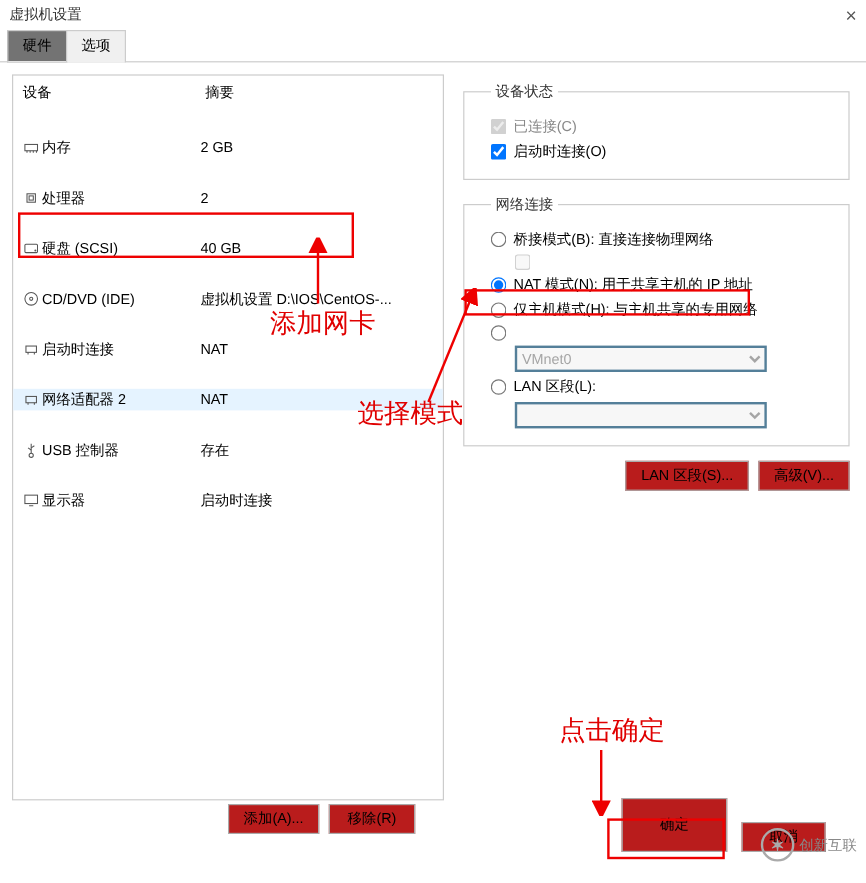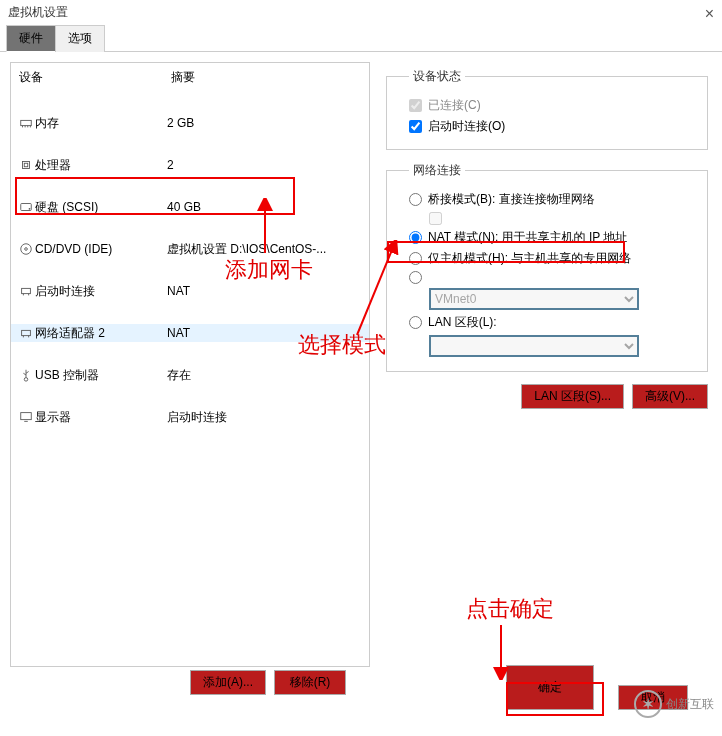--- a/index.html
+++ b/index.html
@@ -25,21 +25,21 @@
 fieldset { border: 1px solid #ccc; margin-bottom: 12px; padding: 8px 10px 10px 22px; }
 fieldset legend { padding: 0 4px; color: #333; }
 .opt { display: flex; align-items: center; gap: 4px; margin: 4px 0; }
 .opt.nested { margin-left: 20px; }
 .opt input[type=checkbox], .opt input[type=radio] { margin-right: 2px; }
 .disabled { color: #888; }
 select { width: 210px; height: 22px; background: #f4f4f4; border: 2px solid #0c4a6e; }
 .btnrow { display: flex; justify-content: flex-end; gap: 8px; margin-top: 6px; }
 button { padding: 3px 12px; border: 1px solid #aaa; background: #b91c1c; min-width: 72px; }
 .bottom-btns { position: absolute; left: 190px; top: 670px; display:flex; gap:8px;align-items:flex-end; }
-.dialog-btns { position: absolute; right: 34px; bottom: 26px; display:flex; gap:24px; }
+.dialog-btns { position: absolute; right: 34px; bottom: 26px; display:flex; gap:12px; }
 .red-box-ok { position:absolute; border:2px solid #e00; pointer-events:none; }
 .annot { position:absolute; color:#e00000; font-family: KaiTi, STKaiti, serif; font-size: 22px; }
 .arrow { position:absolute; pointer-events:none; }
 .watermark { position:absolute; right:8px; bottom:18px; display:flex; align-items:center; gap:4px; color:#888; font-size:11px; }
 .wm-logo { width:28px; height:28px; border:2px solid #aaa; border-radius:50%; display:flex; align-items:center; justify-content:center; color:#aaa; font-weight:bold; font-size:14px;}
 svg.ic { width:14px; height:14px; }
 </style>
 </head>
 <body>
 

